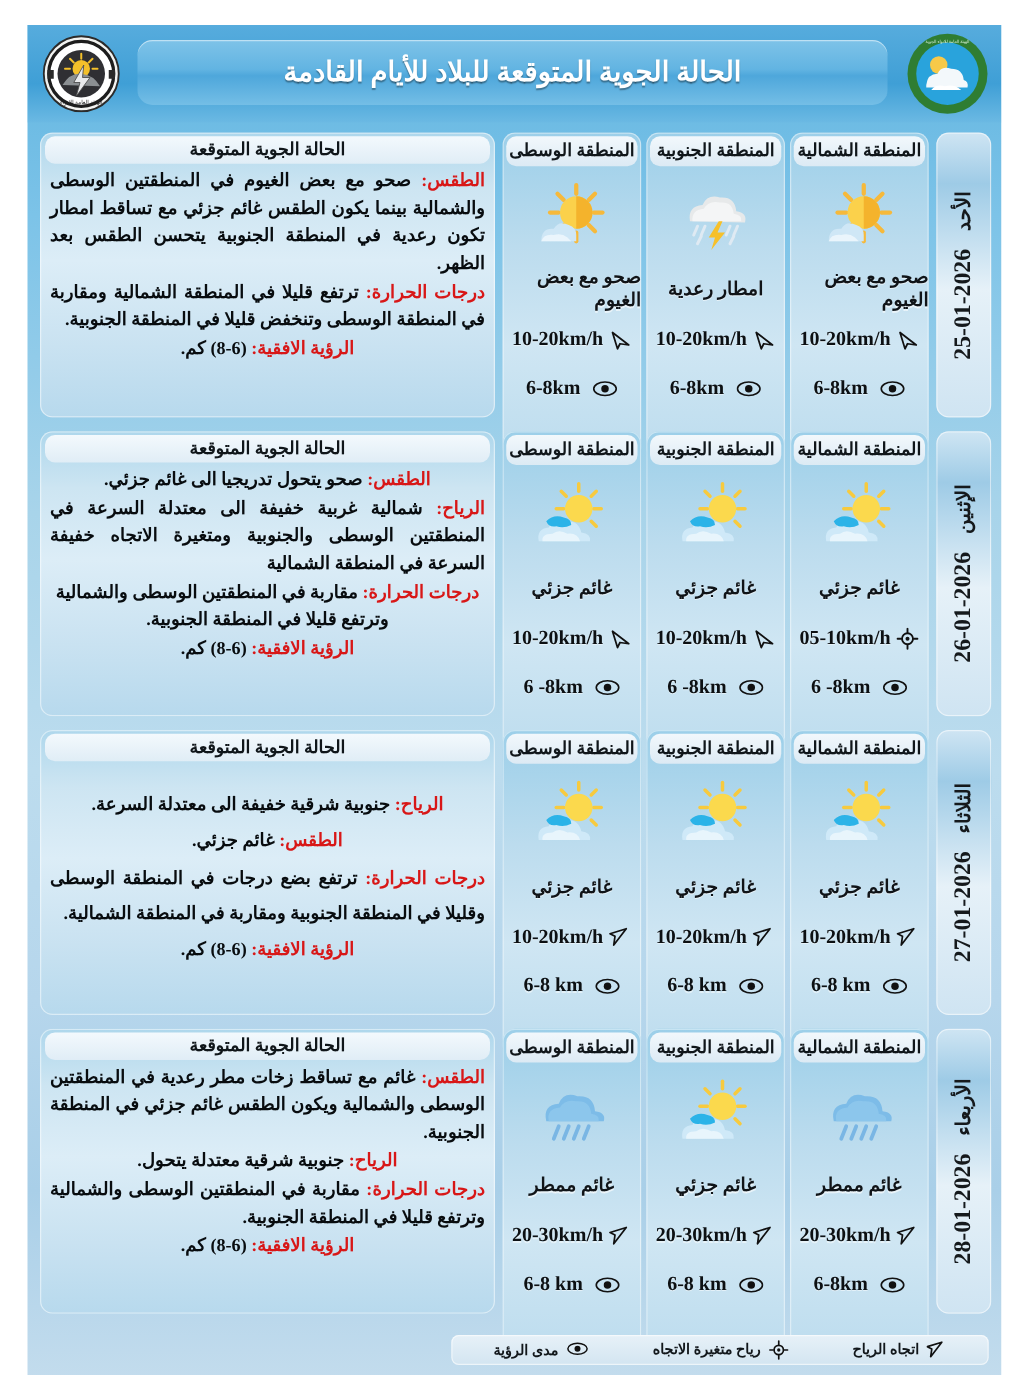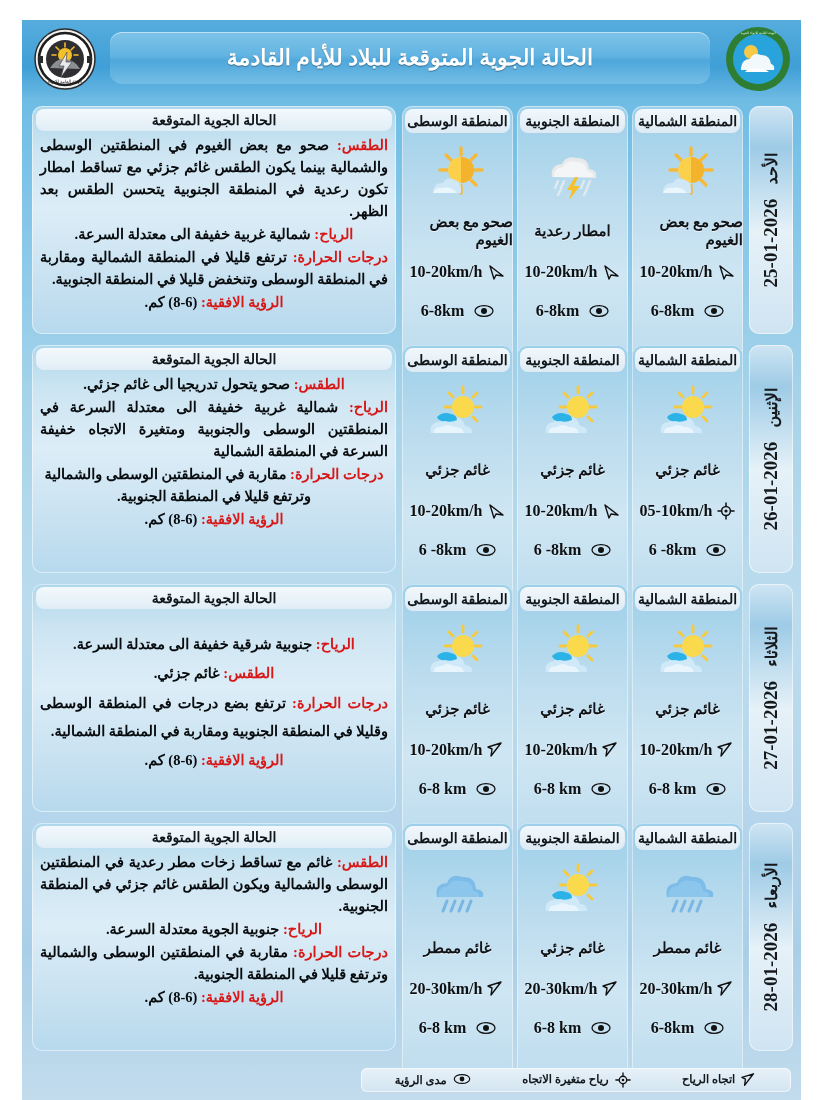--- a/index.html
+++ b/index.html
@@ -347,21 +347,20 @@
           <span class="val">6-8km</span>
         </div>
       </div>
 
       <div class="summary-card">
         <div class="summary-head">
             <span>الحالة الجوية المتوقعة</span>
           </div>
         <div class="summary-body">
           <p><span class="lbl">الطقس:</span> <span>صحو مع بعض الغيوم في المنطقتين الوسطى والشمالية بينما يكون الطقس غائم جزئي مع تساقط امطار تكون رعدية في المنطقة الجنوبية يتحسن الطقس بعد الظهر.</span></p>
-          <p class="sb-center"><span class="lbl">الرياح:</span> <span>شمالية غربية خفيفة الى معتدلة السرعة.</span></p>
           <p><span class="lbl">درجات الحرارة:</span> <span>ترتفع قليلا في المنطقة الشمالية ومقاربة في المنطقة الوسطى وتنخفض قليلا في المنطقة الجنوبية.</span></p>
           <p class="sb-center"><span class="lbl">الرؤية الافقية:</span> <span>(6-8) كم.</span></p>
         </div>
       </div>
     </div>
 
     <div class="day-row">
       <div class="date-strip">
         <div class="vtxt">
           <span class="dn">الإثنين</span>
@@ -772,21 +771,21 @@
           <span class="val">6-8 km</span>
         </div>
       </div>
 
       <div class="summary-card">
         <div class="summary-head">
             <span>الحالة الجوية المتوقعة</span>
           </div>
         <div class="summary-body">
           <p><span class="lbl">الطقس:</span> <span>غائم مع تساقط زخات مطر رعدية في المنطقتين الوسطى والشمالية ويكون الطقس غائم جزئي في المنطقة الجنوبية.</span></p>
-          <p class="sb-center"><span class="lbl">الرياح:</span> <span>جنوبية الجوية معتدلة السرعة.</span></p>
+          <p class="sb-center"><span class="lbl">الرياح:</span> <span>جنوبية شرقية معتدلة يتحول.</span></p>
           <p><span class="lbl">درجات الحرارة:</span> <span>مقاربة في المنطقتين الوسطى والشمالية وترتفع قليلا في المنطقة الجنوبية.</span></p>
           <p class="sb-center"><span class="lbl">الرؤية الافقية:</span> <span>(6-8) كم.</span></p>
         </div>
       </div>
     </div>
 
   </div>
 
   <div class="footer">
     <div class="legend-bar">

